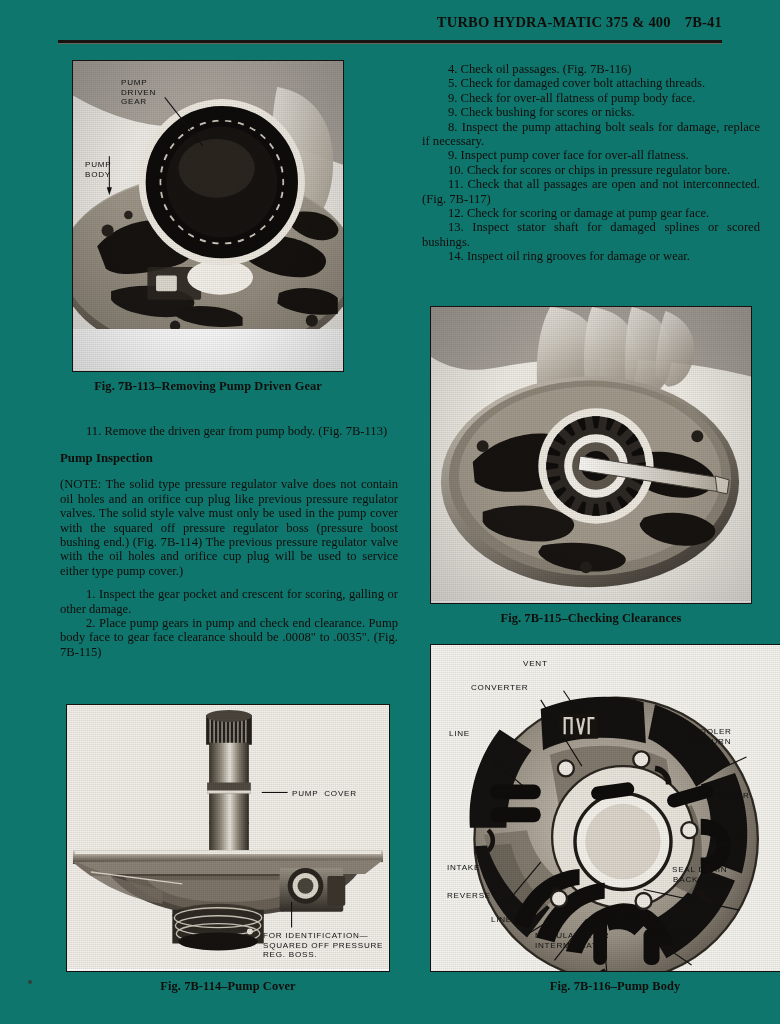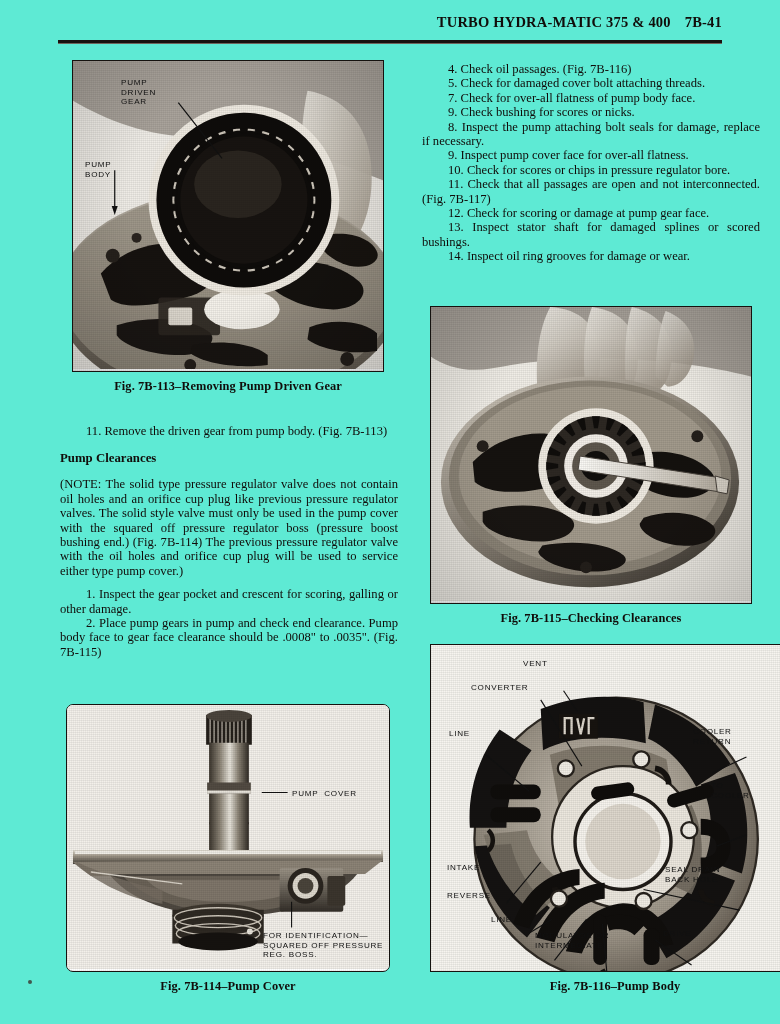--- a/index.html
+++ b/index.html
@@ -2,21 +2,21 @@
 <html><head>
 <meta charset="utf-8">
 <style>
   html,body{margin:0;padding:0;background:#ffffff;}
   body{
     width:780px;height:1024px;position:relative;overflow:hidden;
     font-family:"Liberation Serif", serif;
     color:#100d0a;
     background:#fbfaf7;
   }
-  .page{position:absolute;inset:0;background:#5eead4;}
+  .page{position:absolute;inset:0;background:#0f766e;}
 
   
   .header{position:absolute;left:58px;top:14px;width:664px;}
   .header-title{
     text-align:right;font-weight:bold;font-size:14.5px;letter-spacing:.2px;
     font-family:"Liberation Serif", serif;
   }
   .header-title .folio{margin-left:14px;}
   .header-rule{
     position:absolute;left:0;top:26px;width:664px;height:3px;background:#171310;
@@ -77,21 +77,21 @@
 
 <div class="page">
 
   <div class="header">
     <div class="header-title">
       <span>TURBO HYDRA-MATIC 375 &amp; 400</span><span class="folio">7B-41</span>
     </div>
     <div class="header-rule"></div>
   </div>
 
-  <div class="figure" style="left:72px;top:60px;width:312px;">
+  <div class="figure" style="left:72px;top:60px;width:272px;">
     <div class="fig-box" style="height:310px;">
       <svg class="photo" viewBox="0 0 312 310" preserveAspectRatio="none">
         <defs>
           <radialGradient id="gr113" cx="52%" cy="42%" r="62%">
             <stop offset="0%" stop-color="#5d564d"></stop>
             <stop offset="60%" stop-color="#2e2923"></stop>
             <stop offset="100%" stop-color="#141110"></stop>
           </radialGradient>
           <linearGradient id="bodyg" x1="0" y1="0" x2="0" y2="1">
             <stop offset="0%" stop-color="#b9b2a6"></stop>
@@ -246,31 +246,31 @@
 DRIVEN
 GEAR</div>
       <div class="callout" style="left:12px;top:99px;">PUMP
 BODY</div>
     </div>
     <div class="fig-cap">Fig. 7B-113–Removing Pump Driven Gear</div>
   </div>
 
   <div class="col-left" style="top:424px;">
     <p class="body ind">11. Remove the driven gear from pump body. (Fig. 7B-113)</p>
-    <div class="sub-head">Pump Clearances</div>
+    <div class="sub-head">Pump Inspection</div>
     <p class="body">(NOTE: The solid type pressure regulator valve does not contain oil holes and an orifice cup plug like previous pressure regulator valves. The solid style valve must only be used in the pump cover with the squared off pressure regulator boss (pressure boost bushing end.) (Fig. 7B-114) The previous pressure regulator valve with the oil holes and orifice cup plug will be used to service either type pump cover.)</p>
     <div class="gap-sm"></div>
     <p class="body ind">1. Inspect the gear pocket and crescent for scoring, galling or other damage.</p>
     <p class="body ind">2. Place pump gears in pump and check end clearance. Pump body face to gear face clearance should be .0008" to .0035". (Fig. 7B-115)</p>
   </div>
 
   <div class="col-right" style="top:62px;">
     <p class="body ind">4. Check oil passages. (Fig. 7B-116)</p>
     <p class="body ind">5. Check for damaged cover bolt attaching threads.</p>
-    <p class="body ind">7. Check for over-all flatness of pump body face.</p>
+    <p class="body ind">9. Check for over-all flatness of pump body face.</p>
     <p class="body ind">9. Check bushing for scores or nicks.</p>
     <p class="body ind">8. Inspect the pump attaching bolt seals for damage, replace if necessary.</p>
     <p class="body ind">9. Inspect pump cover face for over-all flatness.</p>
     <p class="body ind">10. Check for scores or chips in pressure regulator bore.</p>
     <p class="body ind">11. Check that all passages are open and not interconnected. (Fig. 7B-117)</p>
     <p class="body ind">12. Check for scoring or damage at pump gear face.</p>
     <p class="body ind">13. Inspect stator shaft for damaged splines or scored bushings.</p>
     <p class="body ind">14. Inspect oil ring grooves for damage or wear.</p>
   </div>
 
@@ -388,21 +388,21 @@
         <circle cx="268" cy="130" r="6" fill="#241f1b"></circle>
         <circle cx="156" cy="262" r="6" fill="#241f1b"></circle>
       </svg>
       <div class="grainy"></div>
       <div class="vign"></div>
     </div>
     <div class="fig-cap">Fig. 7B-115–Checking Clearances</div>
   </div>
 
   <div class="figure" style="left:66px;top:704px;width:324px;">
-    <div class="fig-box" style="height:266px;border-radius:7px;">
+    <div class="fig-box" style="height:266px;">
       <svg class="photo" viewBox="0 0 324 266" preserveAspectRatio="none">
         <defs>
           <linearGradient id="shaftg" x1="0" y1="0" x2="1" y2="0">
             <stop offset="0%" stop-color="#3a342c"></stop>
             <stop offset="28%" stop-color="#8e8678"></stop>
             <stop offset="52%" stop-color="#e8e4db"></stop>
             <stop offset="74%" stop-color="#8a8274"></stop>
             <stop offset="100%" stop-color="#2f2a24"></stop>
           </linearGradient>
           <linearGradient id="flangeg" x1="0" y1="0" x2="0" y2="1">
@@ -562,20 +562,20 @@
       <div class="callout" style="left:262px;top:82px;">COOLER
 RETURN</div>
       <div class="callout" style="left:280px;top:136px;">TO
 COOLER</div>
       <div class="callout" style="left:16px;top:218px;">INTAKE</div>
       <div class="callout" style="left:16px;top:246px;">REVERSE</div>
       <div class="callout" style="left:60px;top:270px;">LINE</div>
       <div class="callout" style="left:104px;top:286px;">MODULATOR OR
 INTERMEDIATE</div>
       <div class="callout" style="left:232px;top:284px;">DRIVE</div>
-      <div class="callout" style="left:234px;top:220px;">SEAL DRAIN
+      <div class="callout" style="left:241px;top:220px;text-align:center;">SEAL DRAIN
 BACK HOLE</div>
     </div>
     <div class="fig-cap">Fig. 7B-116–Pump Body</div>
   </div>
 
   <div class="smudge"></div>
 </div>
 
 </body></html>

